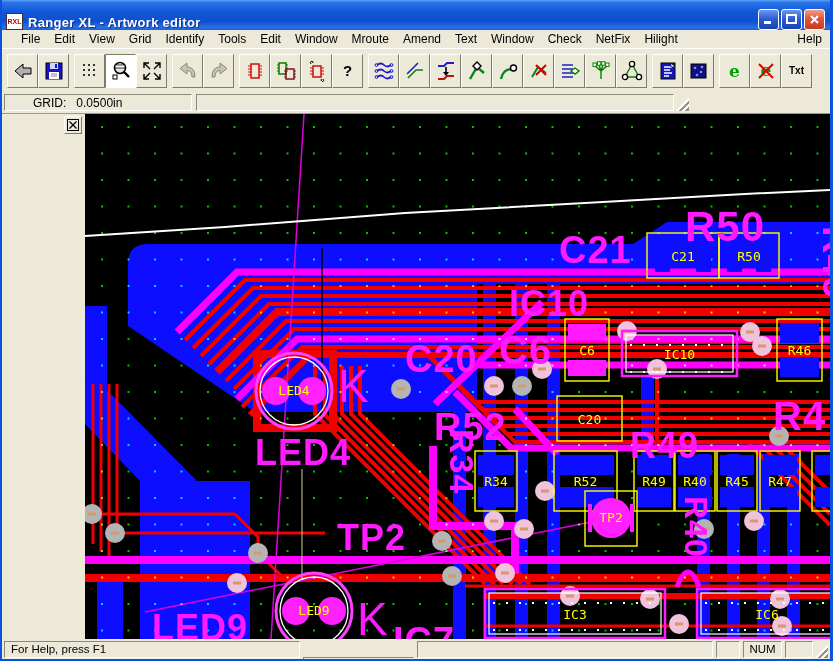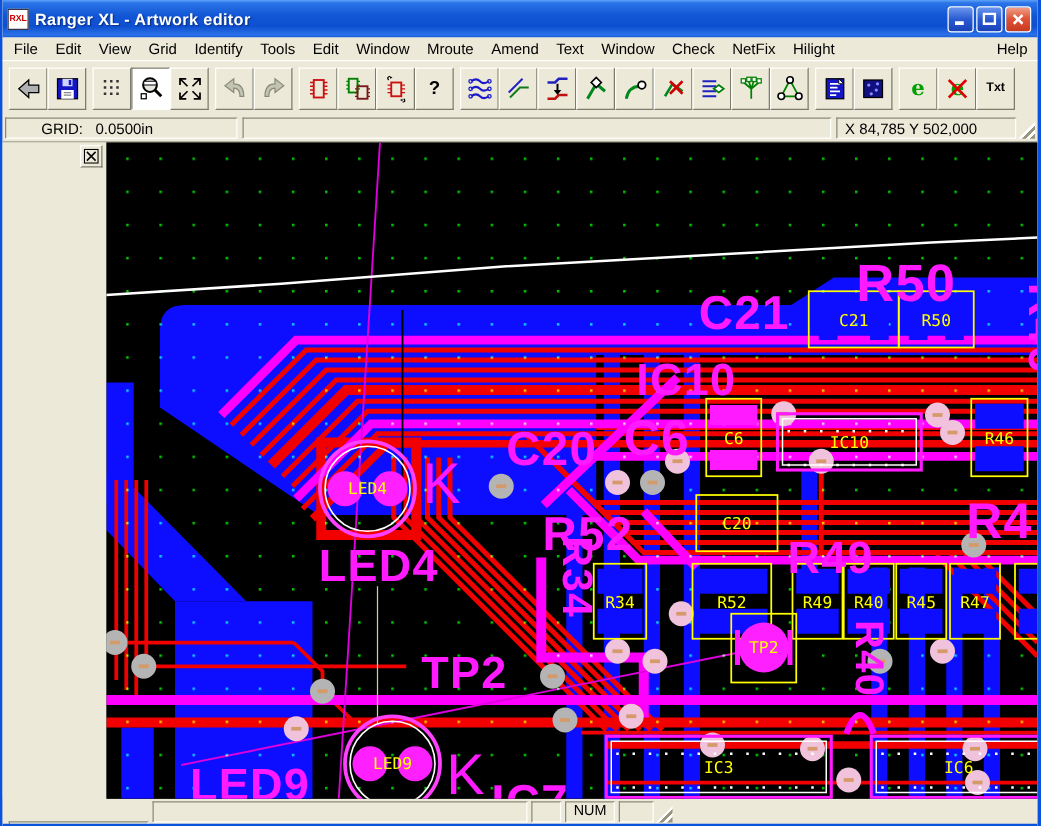--- a/index.html
+++ b/index.html
@@ -6,35 +6,35 @@
   *{box-sizing:border-box;}
   .window{
     width:833px;height:661px;position:relative;overflow:hidden;
     font-family:"Liberation Sans",sans-serif;
     background:#ece9d8;
     border-left:2px solid #0b53dd;border-right:3px solid #0b53dd;
     display:flex;flex-direction:column;
   }
   
   .titlebar{
-    height:30px;flex:0 0 30px;display:flex;align-items:center;padding:0 5px 0 4px;
+    height:30px;flex:0 0 30px;display:flex;align-items:flex-end;padding:0 5px 0 4px;
     background:linear-gradient(180deg,#5da2f8 0%,#2a74e8 8%,#1257d6 40%,#0d4fd0 70%,#2a70e8 92%,#1c5fd8 100%);
   }
   .app-icon{width:17px;height:17px;margin-right:5px;flex:0 0 auto;background:#fff;border:1px solid #334;
     display:flex;align-items:center;justify-content:center;font-size:7px;font-weight:bold;color:#c00;overflow:hidden;}
   .title-text{color:#fff;font-weight:bold;font-size:13px;letter-spacing:.3px;
     text-shadow:1px 1px 1px #09308a;flex:1 1 auto;white-space:nowrap;}
   .winbtn{width:21px;height:21px;margin-left:2px;border-radius:3px;border:1px solid #fff;
     display:flex;align-items:center;justify-content:center;color:#fff;font-size:11px;font-weight:bold;
     background:linear-gradient(180deg,#6a96ef 0%,#2a5ad0 50%,#1a42b8 100%);}
   .winbtn.close{background:linear-gradient(180deg,#f0a088 0%,#e0563a 45%,#c83a20 100%);}
   .winbtn svg{display:block;}
   
   .menubar{height:18px;flex:0 0 18px;background:#ece9d8;display:flex;align-items:center;
-    font-size:12px;color:#000;padding-left:2px;}
+    font-size:12px;color:#000;padding-left:12px;}
   .menu-item{padding:1px 7px;cursor:default;}
   .menu-help{margin-left:auto;padding:1px 8px;}
   
   .toolbar{height:44px;flex:0 0 44px;background:#ece9d8;display:flex;align-items:center;
     padding:0 0 0 5px;border-top:1px solid #fff;}
   .tbgroup{display:flex;margin-right:5px;}
   .tb{width:31px;height:34px;background:#ece9d8;border:1px solid;border-color:#fffffb #7c7c6c #7c7c6c #fffffb;
     display:flex;align-items:center;justify-content:center;flex:0 0 auto;}
   .tb.pressed{background:#fff;border-color:#7c7c6c #fffffb #fffffb #7c7c6c;}
   .tb .glyph{font-weight:bold;font-size:15px;}
@@ -321,21 +321,20 @@
         </div>
     </div>
   </div>
 
   <div class="gridbar">
     <div class="panel p1">
       <span>GRID:</span>&nbsp;&nbsp;&nbsp;
       <span>0.0500in</span>
     </div>
     <div class="panel p2"></div>
-    <div class="panel p3">X 84,785 Y 502,000</div>
     <div class="grip"></div>
   </div>
 
   <div class="main">
     <div class="sidepanel">
       <div class="panel-close">
         <svg width="12" height="12">
             <rect x="0.5" y="0.5" width="11" height="11" fill="none" stroke="#000"></rect>
             <path d="M2.5,2.5 L9.5,9.5 M9.5,2.5 L2.5,9.5" stroke="#000" stroke-width="1.2"></path>
           </svg>
@@ -663,20 +662,21 @@
             <text x="253" y="288" font-size="46" class="silk thin">K</text>
             <text x="67" y="526" font-size="36" class="silk">LED9</text>
             <text x="272" y="521" font-size="46" class="silk thin">K</text>
             <text x="308" y="540" font-size="38" class="silk">IC7</text>
           </g>
       </svg>
     </div>
   </div>
 
   <div class="statusbar">
+    <div class="panel s1">For Help, press F1</div>
     <div class="panel s2">VIEW:ZOOM</div>
     <div class="panel s3"></div>
     <div class="panel s4"></div>
     <div class="panel s5">NUM</div>
     <div class="panel s6"></div>
     <div class="grip"></div>
   </div>
   <div class="bottom-border"></div>
 </div>
 

